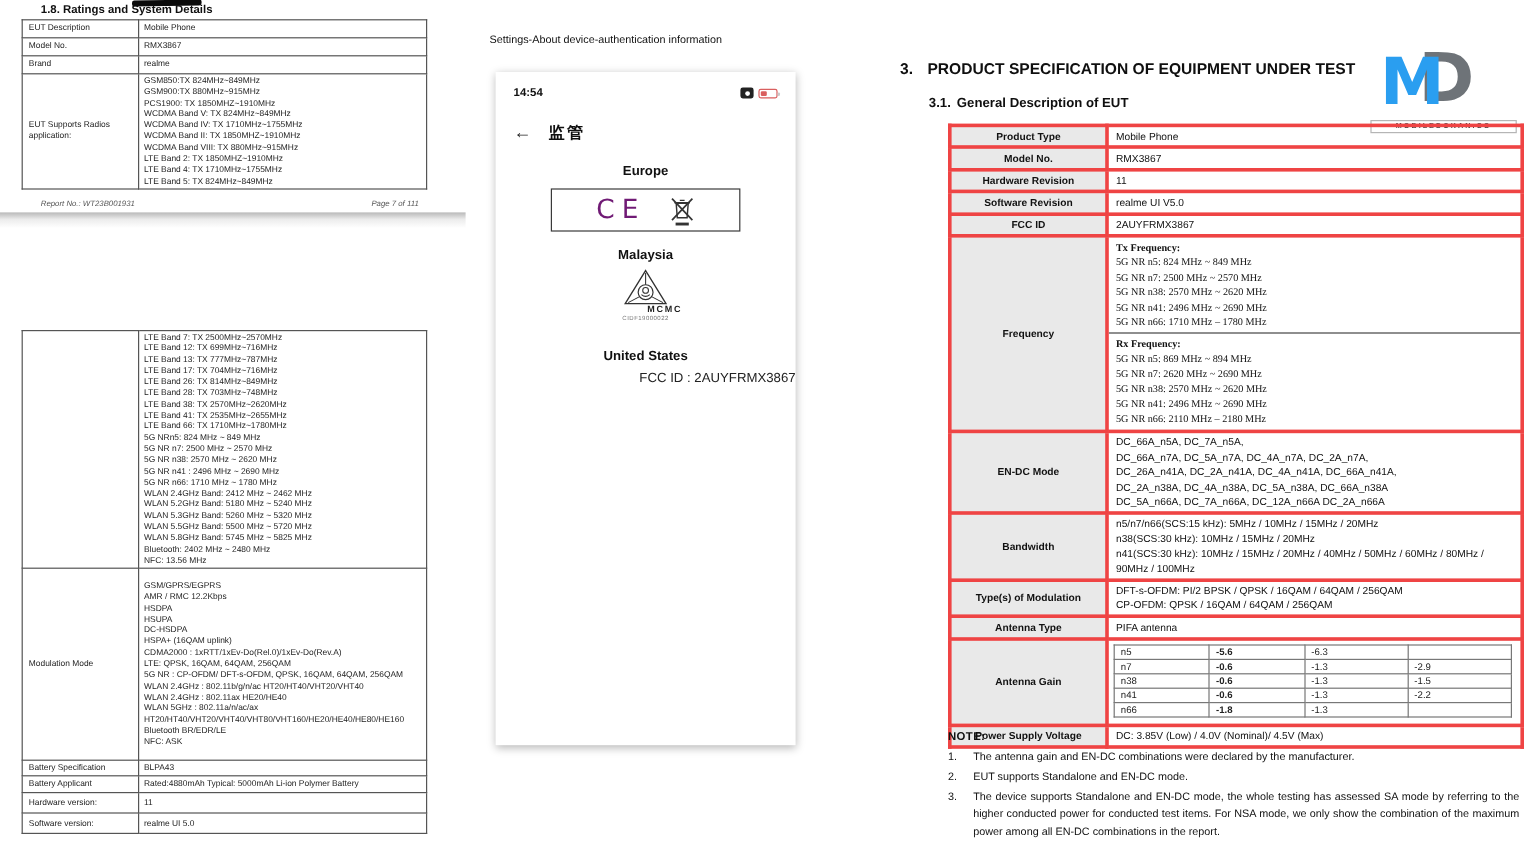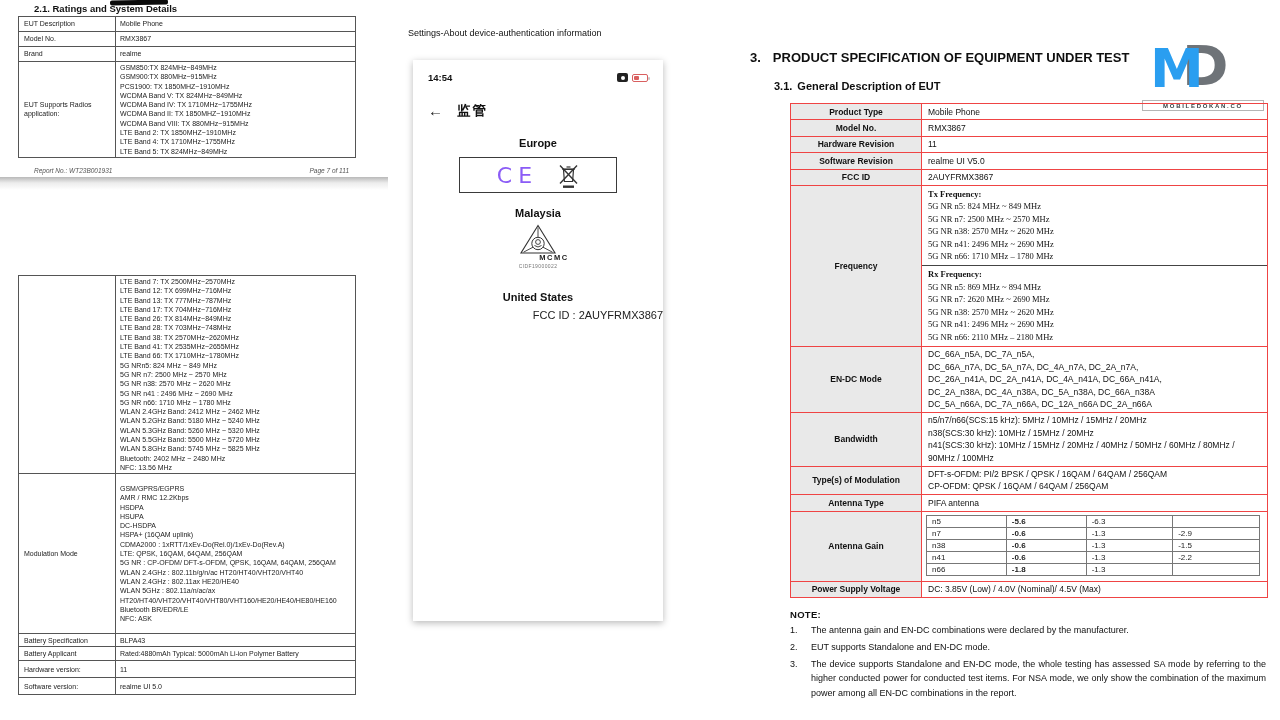--- a/index.html
+++ b/index.html
@@ -37,42 +37,42 @@
   .batt::after { content:""; position:absolute; right:-3px; top:2px; width:2px; height:3px; background:#c9c9c9; border-radius:1px; }
   .p-nav { display:flex; align-items:center; gap:14px; padding:19px 15px 0 15px; }
   .p-back { font-size:15px; color:#222; line-height:14px; }
   .p-nav-title { font-size:13.5px; font-weight:600; color:#111; letter-spacing:2px; }
   .p-h { text-align:center; font-weight:bold; font-size:11px; color:#111; }
   .h-europe { margin-top:17px; }
   .h-malaysia { margin-top:14px; }
   .h-us { margin-top:22px; }
   .ce-box { margin:8px auto 0 auto; width:158px; height:36px; border:1.5px solid #3a3a3a;
     display:flex; align-items:center; justify-content:center; gap:26px; }
-  .ce-text { font-size:22px; letter-spacing:6px; margin-right:-6px; color:#8b5cf6; font-family:"DejaVu Sans",sans-serif; }
+  .ce-text { font-size:22px; letter-spacing:6px; margin-right:-6px; color:#701a75; font-family:"DejaVu Sans",sans-serif; }
   .mcmc-block { margin-top:5px; text-align:center; }
   .mcmc-label { font-size:7.5px; font-weight:bold; letter-spacing:1.5px; color:#222; margin-top:-2px;padding-left:32px; }
   .mcmc-cert { font-size:5px; color:#777; letter-spacing:0.4px; margin-top:1px; }
   .fcc-line { margin-top:6px; text-align:right; font-size:11px; color:#222; }
 
   
   #r-head { left:750px; top:50px; font-size:13px; font-weight:bold; color:#0f0f0f; width:470px; }
   #r-head .num { margin-right:12px; }
   #r-sub { left:774px; top:80px; font-size:11px; font-weight:bold; color:#0f0f0f; }
   #r-sub .num { margin-right:5px; }
   #logo { left:1150px; top:36px; width:112px; height:76px; }
   .logo-d { position:absolute; left:32px; top:2px; font-size:56px; line-height:56px; font-weight:800;
     color:#6e7378; font-family:"DejaVu Sans",sans-serif; }
   .logo-m { position:absolute; left:0; top:6px; font-size:54px; line-height:54px; font-weight:800;
     color:#2a9ef0; font-family:"DejaVu Sans",sans-serif; }
   .logo-caption { position:absolute; left:-8px; top:64px; width:122px; text-align:center;
     font-size:6px; font-weight:bold; letter-spacing:1.7px; color:#3c4043;
     border:1px solid #b5b5b5; padding:1.5px 0; background:#fff; }
 
   table.spec { border-collapse:collapse; table-layout:fixed; width:477px; position:absolute; left:790px; top:103px; }
-  .spec td { border:1px solid #ef4444; font-size:8.5px; line-height:12.4px; padding:1.5px 6px;
+  .spec td { border:3px solid #ef4444; font-size:8.5px; line-height:12.4px; padding:1.5px 6px;
     vertical-align:middle; color:#111; overflow-wrap:anywhere; }
   .spec td.slbl { background:#e9e9e9; font-weight:bold; text-align:center; padding:1.5px 2px; }
   .spec tr.sr td { height:16px; }
   .freq-cell { padding:0 !important;font-family:Liberation Serif, serif; }
   .freq-block { padding:2px 6px 3px 6px; }
   .freq-block.top { border-bottom:1px solid #444; }
   .sub-bold { font-weight:bold; }
   table.inner { border-collapse:collapse; width:99%; margin:2px 0 4px 0; }
   .inner td { border:1px solid #777; font-size:8px; line-height:11px; padding:0 5px; height:11.5px; color:#222; }
   .inner td.b { font-weight:bold; }
@@ -80,21 +80,21 @@
   .note-title { font-weight:bold; font-size:9.5px; letter-spacing:0.3px; }
   .note-item { display:flex; margin-top:2.5px; font-size:9px; line-height:14.5px; }
   .note-num { width:21px; flex:none; }
   .note-text { flex:1; text-align:justify; }
 
   svg .ln { stroke:#333; fill:none; }
 </style>
 </head>
 <body>
 
-<div class="abs" id="left-title">2.1. Ratings and System Details</div>
+<div class="abs" id="left-title">1.8. Ratings and System Details</div>
 <div class="abs" id="redaction"></div>
 
 <table class="doc abs" id="t1" style="width:337px">
   <colgroup>
       <col style="width:97px">
       <col style="width:240px">
     </colgroup>
   <tbody>
       <tr style="height:15px">
     <td class="lbl">EUT Description</td>

